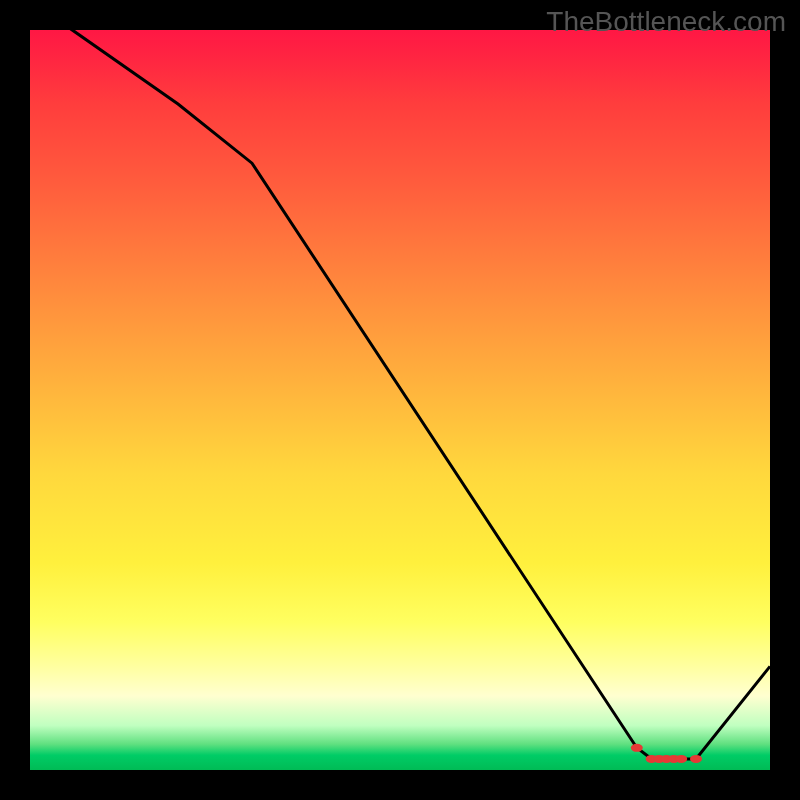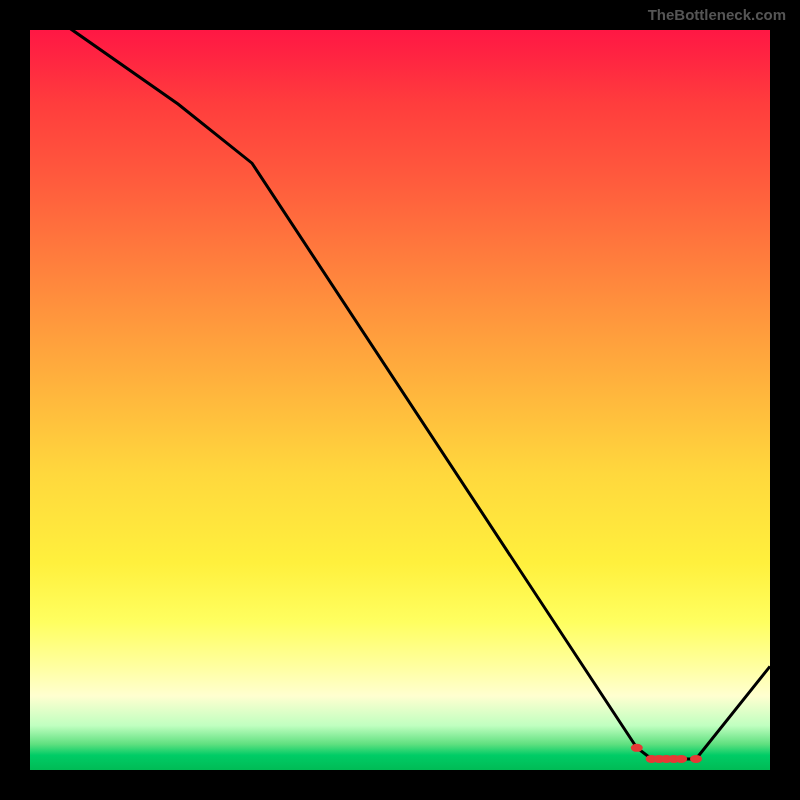--- a/index.html
+++ b/index.html
@@ -9,22 +9,22 @@
     height: 800px;
     background: #000;
     position: relative;
     font-family: Arial, sans-serif;
   }
   .watermark {
     position: absolute;
     top: 6px;
     right: 14px;
     color: #555;
-    font-size: 15px;
-    font-weight: 700;
+    font-size: 28px;
+    font-weight: 400;
     z-index: 10;
   }
   .plot-area {
     position: absolute;
     left: 30px;
     top: 30px;
     width: 740px;
     height: 740px;
     background: linear-gradient(to bottom,
       #ff1744 0%,

